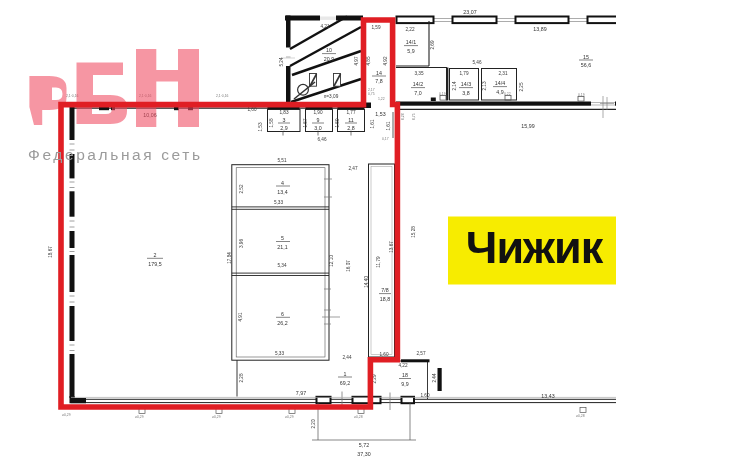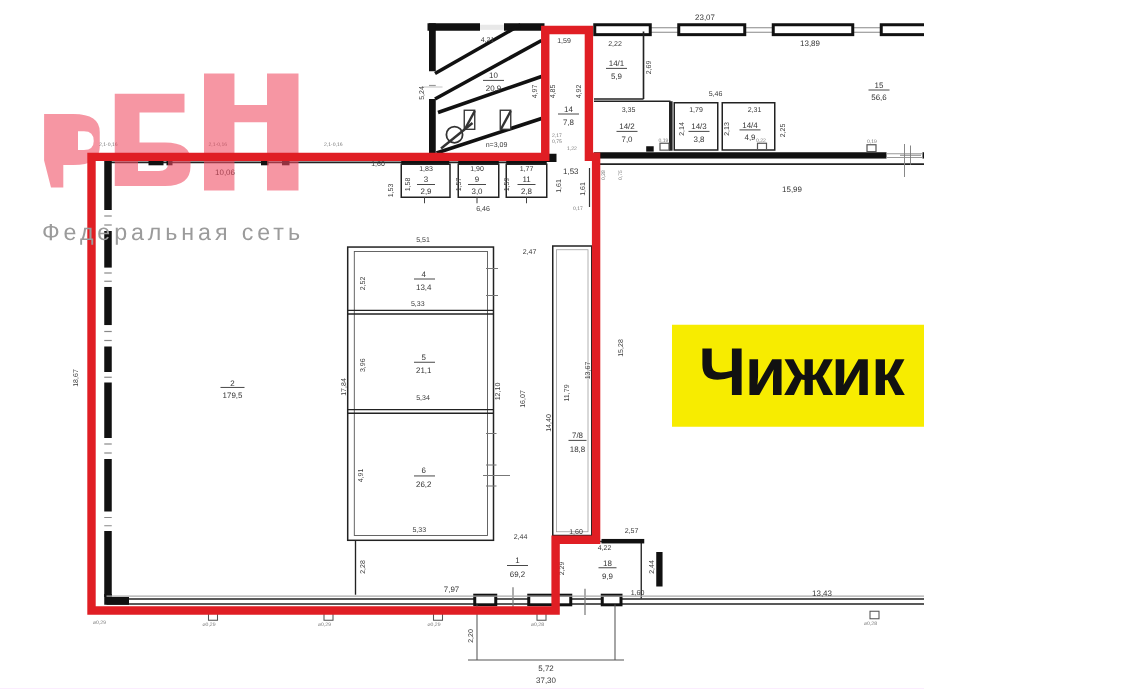--- a/index.html
+++ b/index.html
@@ -1,16 +1,16 @@
 <!DOCTYPE html>
 <html><head>
 <meta charset="utf-8">
 <style>
   html,body{margin:0;padding:0;background:#ffffff;}
-  .wrap{position:relative;width:616px;height:459px;overflow:hidden;background:#f0abfc;}
+  .wrap{position:relative;width:616px;height:459px;overflow:hidden;background:#bef264;}
   svg{position:absolute;left:0;top:0;}
   text{font-family:"Liberation Sans", sans-serif;}
   .dim{font-size:4.7px;fill:#3a3a3a;}
   .dim2{font-size:5.3px;fill:#333;}
   .tiny{font-size:3.4px;fill:#777;}
 </style>
 </head>
 <body>
 <div class="wrap">
 <svg width="750" height="459" viewBox="0 0 750 459">

